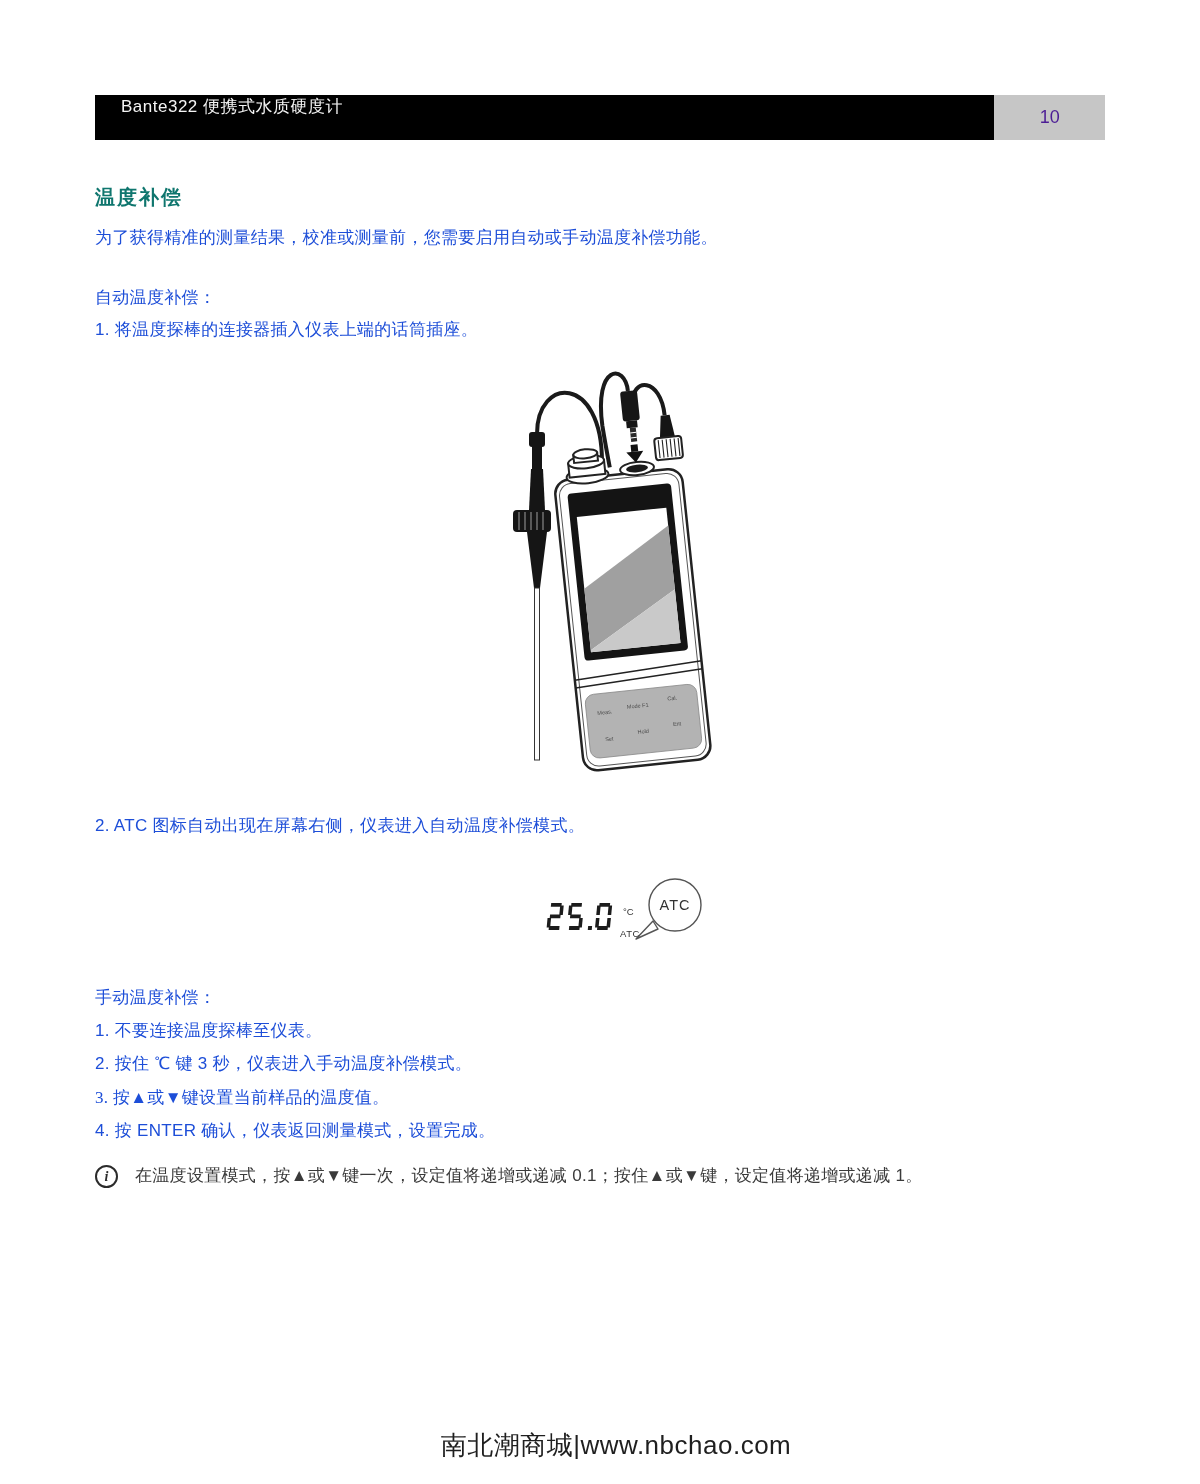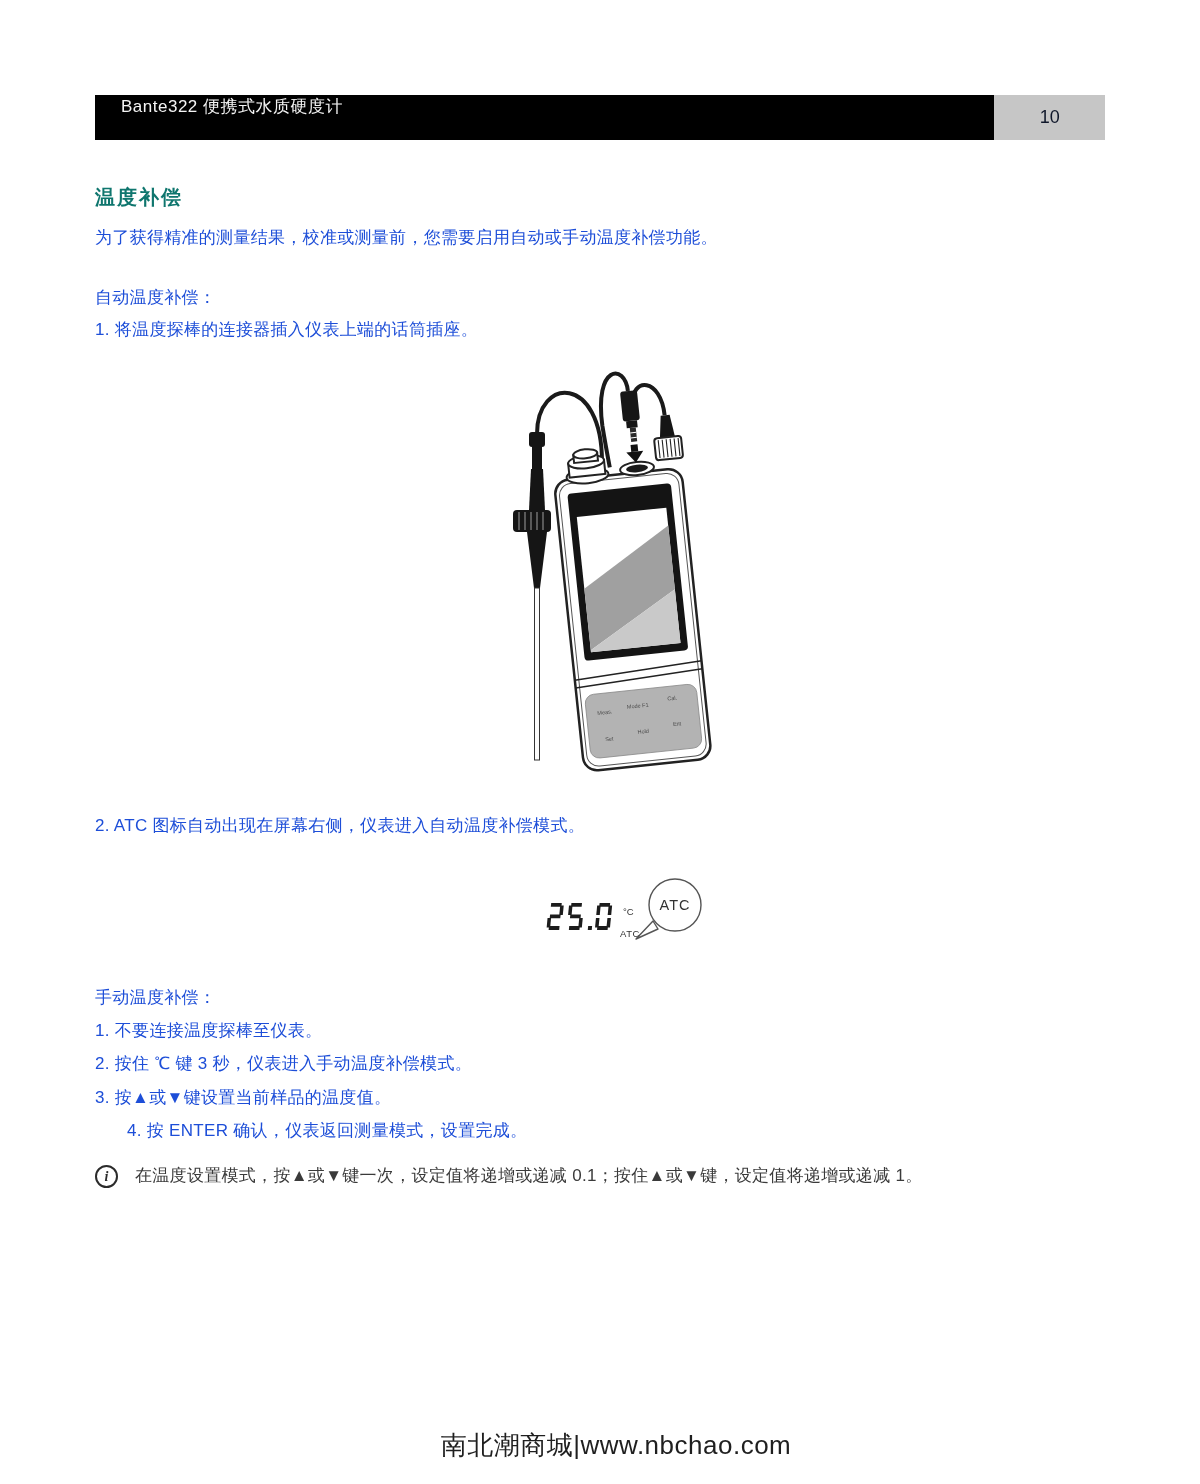--- a/index.html
+++ b/index.html
@@ -5,21 +5,21 @@
   html,body{margin:0;padding:0;background:#ffffff;}
   .page{position:relative;width:1200px;height:1484px;background:#ffffff;
         font-family:"Liberation Sans",sans-serif;color:#3a3a3a;overflow:hidden;}
 
   
   .hdr{position:absolute;left:95px;top:95px;width:1010px;height:45px;display:flex;}
   .hdr-bar{width:910px;height:45px;background:#000000;color:#f4f4f4;display:flex;
            align-items:flex-start;padding-left:26px;box-sizing:border-box;font-size:17px;
            letter-spacing:.5px;}
   .hdr-num{width:112px;height:45px;background:#c6c6c6;display:flex;align-items:center;
-           justify-content:center;font-size:18px;color:#0f172a;}
+           justify-content:center;font-size:18px;color:#4c1d95;}
 
   
   .tb{position:absolute;left:95px;font-size:17px;line-height:1.45;color:#1d4ed8;
       letter-spacing:.3px;white-space:nowrap;}
   .sec-title{position:absolute;left:95px;top:184px;font-size:20px;font-weight:bold;
              color:#0f766e;letter-spacing:2px;}
 
   
   .fig-device{position:absolute;left:480px;top:362px;width:280px;height:438px;}
   .fig-display{position:absolute;left:535px;top:865px;width:190px;height:105px;}
@@ -158,22 +158,22 @@
         <circle cx="140" cy="40" r="26" fill="#ffffff" stroke="#555" stroke-width="1.4"></circle>
         <path d="M118,56 L101,74 L123,64 Z" fill="#ffffff" stroke="#555" stroke-width="1.4" stroke-linejoin="round"></path>
         <text x="140" y="45" font-size="14.5" fill="#333" text-anchor="middle" letter-spacing="1">ATC</text>
       </g>
     </svg>
   </div>
 
   <div class="tb" style="top:986px;">手动温度补偿：</div>
   <div class="tb" style="top:1019px;">1. 不要连接温度探棒至仪表。</div>
   <div class="tb" style="top:1052px;">2. 按住 ℃ 键 3 秒，仪表进入手动温度补偿模式。</div>
-  <div class="tb" style="top:1086px;">3. 按▲或▼键设置当前样品的温度值。</div>
-  <div class="tb" style="top:1119px;margin-left:32px;">4. 按 ENTER 确认，仪表返回测量模式，设置完成。</div>
+  <div class="tb" style="top:1086px;font-family:Liberation Serif, serif;">3. 按▲或▼键设置当前样品的温度值。</div>
+  <div class="tb" style="top:1119px;">4. 按 ENTER 确认，仪表返回测量模式，设置完成。</div>
 
   <div class="note">
     <span class="info-ic">i</span>
     <span>在温度设置模式，按▲或▼键一次，设定值将递增或递减 0.1；按住▲或▼键，设定值将递增或递减 1。</span>
   </div>
 
   <div class="footer">南北潮商城|www.nbchao.com</div>
 </div>
 
 </body></html>

